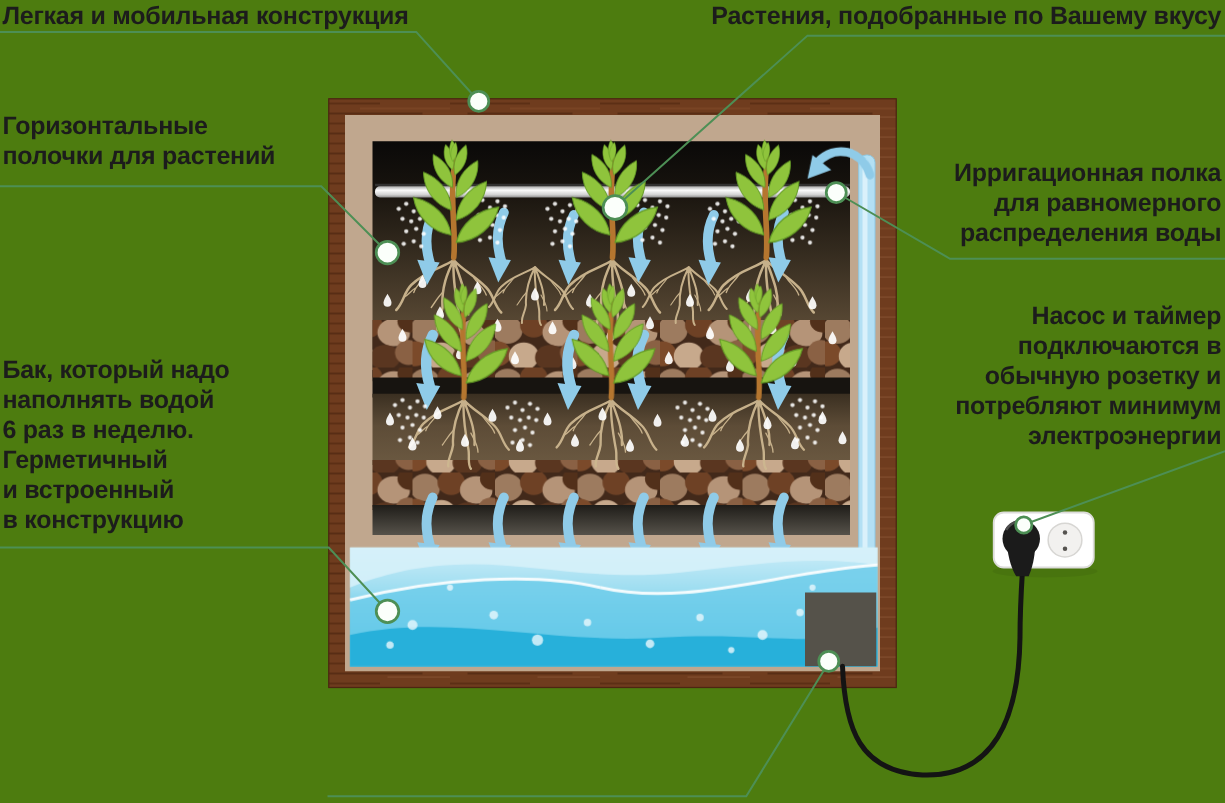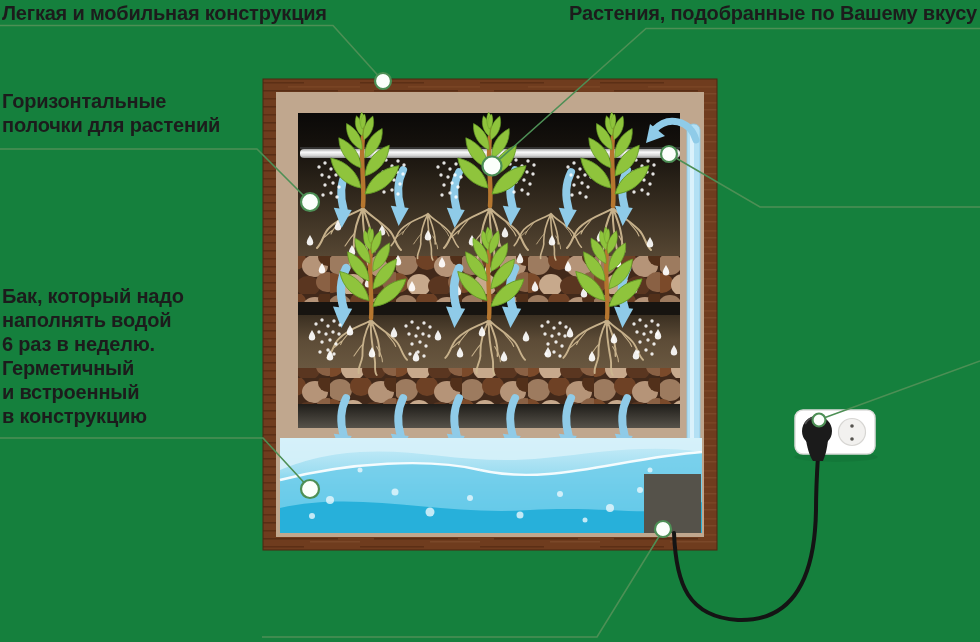--- a/index.html
+++ b/index.html
@@ -2,21 +2,21 @@
 <html style="--accent-green: #4d8f55; --text-dark: #1c1c1c; --wood-brown: #6f3c1e; --mat-tan: #c0a78e; --leaf-green: #8fc43c; --stem-brown: #b5762f; --root-tan: #cdb790; --arrow-blue: #8fcbe8; --water-blue: #2bb3dd; --water-light: #c9ecf8; --timer-gray: #55524a; --plug-black: #1b1b1b;"><head>
 <meta charset="utf-8">
 <style>
   :root{
     --accent-green:#4d8f55; --text-dark:#1c1c1c; --wood-brown:#6f3c1e;
     --mat-tan:#c0a78e; --leaf-green:#8fc43c; --stem-brown:#b5762f;
     --root-tan:#cdb790; --arrow-blue:#8fcbe8; --water-blue:#2bb3dd;
     --water-light:#c9ecf8; --timer-gray:#55524a; --plug-black:#1b1b1b;
   }
   html,body{margin:0;padding:0;background:#fff;}
-  .scene{position:relative;width:980px;height:642px;background:#15803d;overflow:hidden;
+  .scene{position:relative;width:980px;height:642px;background:#4d7c0f;overflow:hidden;
          font-family:"Liberation Sans",sans-serif;}
   svg.art{position:absolute;left:0;top:0;z-index:1;}
   .label{position:absolute;z-index:2;font:700 20px/24px "Liberation Sans",sans-serif;
          color:var(--text-dark);white-space:pre-line;letter-spacing:-0.2px;}
   .label.right{text-align:right;}
   .connector{stroke:var(--accent-green);stroke-width:1.6;fill:none;}
   .marker{fill:#fbfffb;stroke:var(--accent-green);stroke-width:2.2;}
   .stem{stroke:var(--stem-brown);fill:none;stroke-linecap:round;}
   .leaf{fill:var(--leaf-green);stroke:#639a26;stroke-width:0.7;}
   .roots{stroke:var(--root-tan);fill:none;stroke-linecap:round;opacity:0.95;}
@@ -306,21 +306,29 @@
   </g>
 </svg>
 
 <div class="label" style="left:2px;top:1px">Легкая и мобильная конструкция</div>
 
 <div class="label" style="left:2px;top:89px">Горизонтальные
 полочки для растений</div>
 
 <div class="label right" style="right:3px;top:1px">Растения, подобранные по Вашему вкусу</div>
 
-
+<div class="label right" style="right:3px;top:127px">Ирригационная полка
+для равномерного
+распределения воды</div>
+
+<div class="label right" style="right:3px;top:241px">Насос и таймер
+подключаются в
+обычную розетку и
+потребляют минимум
+электроэнергии</div>
 
 <div class="label" style="left:2px;top:284px">Бак, который надо
 наполнять водой
 6 раз в неделю.
 Герметичный
 и встроенный
 в конструкцию</div>
 
 
 </div>

